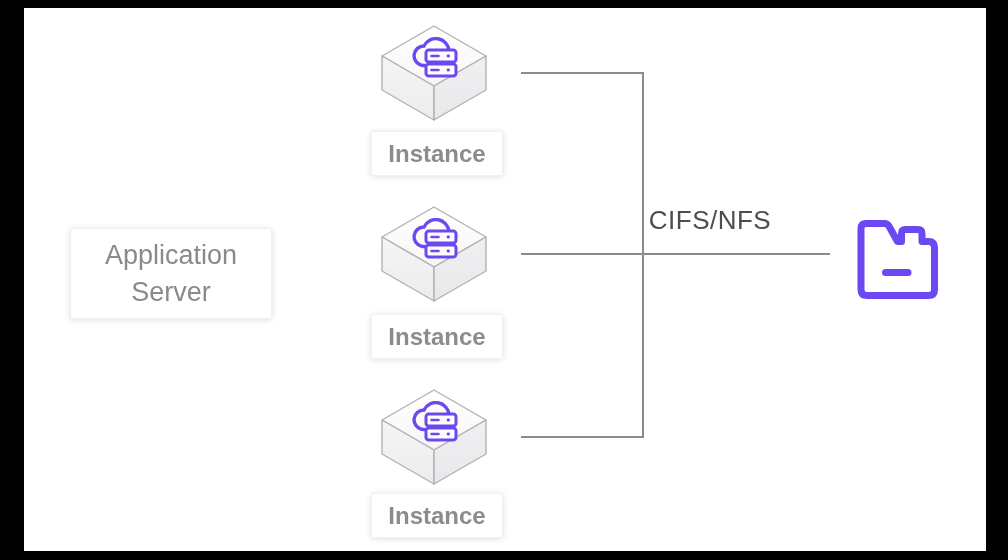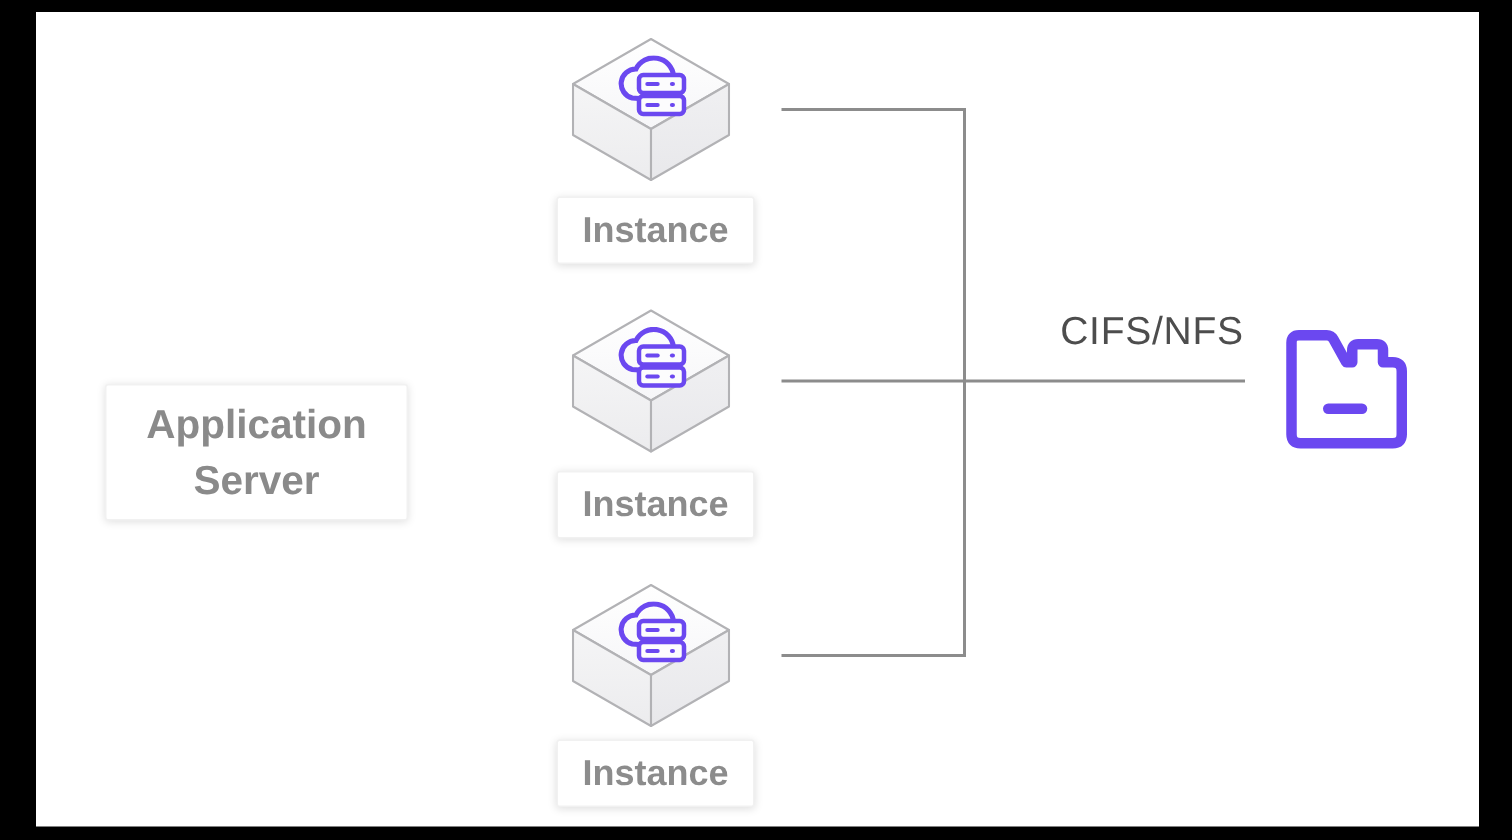--- a/index.html
+++ b/index.html
@@ -5,41 +5,41 @@
   html,body { margin:0; padding:0; background:#000; }
   .frame { position:relative; width:1008px; height:560px; background:#000; overflow:hidden;
            font-family:"Liberation Sans","DejaVu Sans",sans-serif; }
   .canvas { position:absolute; left:24px; top:8px; width:962px; height:543px; background:#ffffff; overflow:hidden; }
 
   
   .node-box { position:absolute; background:#ffffff; border:1px solid #f1f1f1; border-radius:2px;
               box-shadow:0 1px 6px rgba(0,0,0,0.13);
               display:flex; align-items:center; justify-content:center; text-align:center;
               color:#8c8c8c;font-weight:bold; }
-  .app-box { left:46px; top:248px; width:202px; height:91px;
-             font-size:27px; font-weight:bold; line-height:37px; color:#8a8a8a;
+  .app-box { left:46px; top:220px; width:202px; height:91px;
+             font-size:27px; font-weight:normal; line-height:37px; color:#8a8a8a;
              padding:0 10px; box-sizing:border-box; }
   .inst-label { left:347px; width:130px; height:43px; font-size:24px; }
   .lbl-1 { top:123px; } .lbl-2 { top:306px; } .lbl-3 { top:485px; }
 
   
   .cube { position:absolute; left:357px; width:106px; height:96px; }
   .cube-1 { top:17px; } .cube-2 { top:198px; } .cube-3 { top:381px; }
   .cube svg.box { position:absolute; left:0; top:0; width:106px; height:96px; }
   .cube svg.glyph { position:absolute; left:27px; top:12px; width:52px; height:42px; }
 
   
   .hline, .vline { position:absolute; background:#8c8c8c; }
   .hline { height:2px; } .vline { width:2px; }
   .line-top { left:497px; top:64px;  width:122px; }
   .line-mid { left:497px; top:245px; width:309px; }
   .line-bot { left:497px; top:428px; width:122px; }
   .line-bus { left:618px; top:64px;  height:366px; }
 
-  .protocol { position:absolute; left:644px; top:197px; width:200px; text-align:center;
+  .protocol { position:absolute; left:586px; top:197px; width:200px; text-align:center;
               font-size:26px; color:#4d4d4d; letter-spacing:0.5px; }
 
   .storage { position:absolute; left:832px; top:211px; width:84px; height:82px; }
   .hidden-defs { position:absolute; width:0; height:0; }
 </style>
 </head>
 <body>
 
 <div class="frame">
   <div class="canvas">

